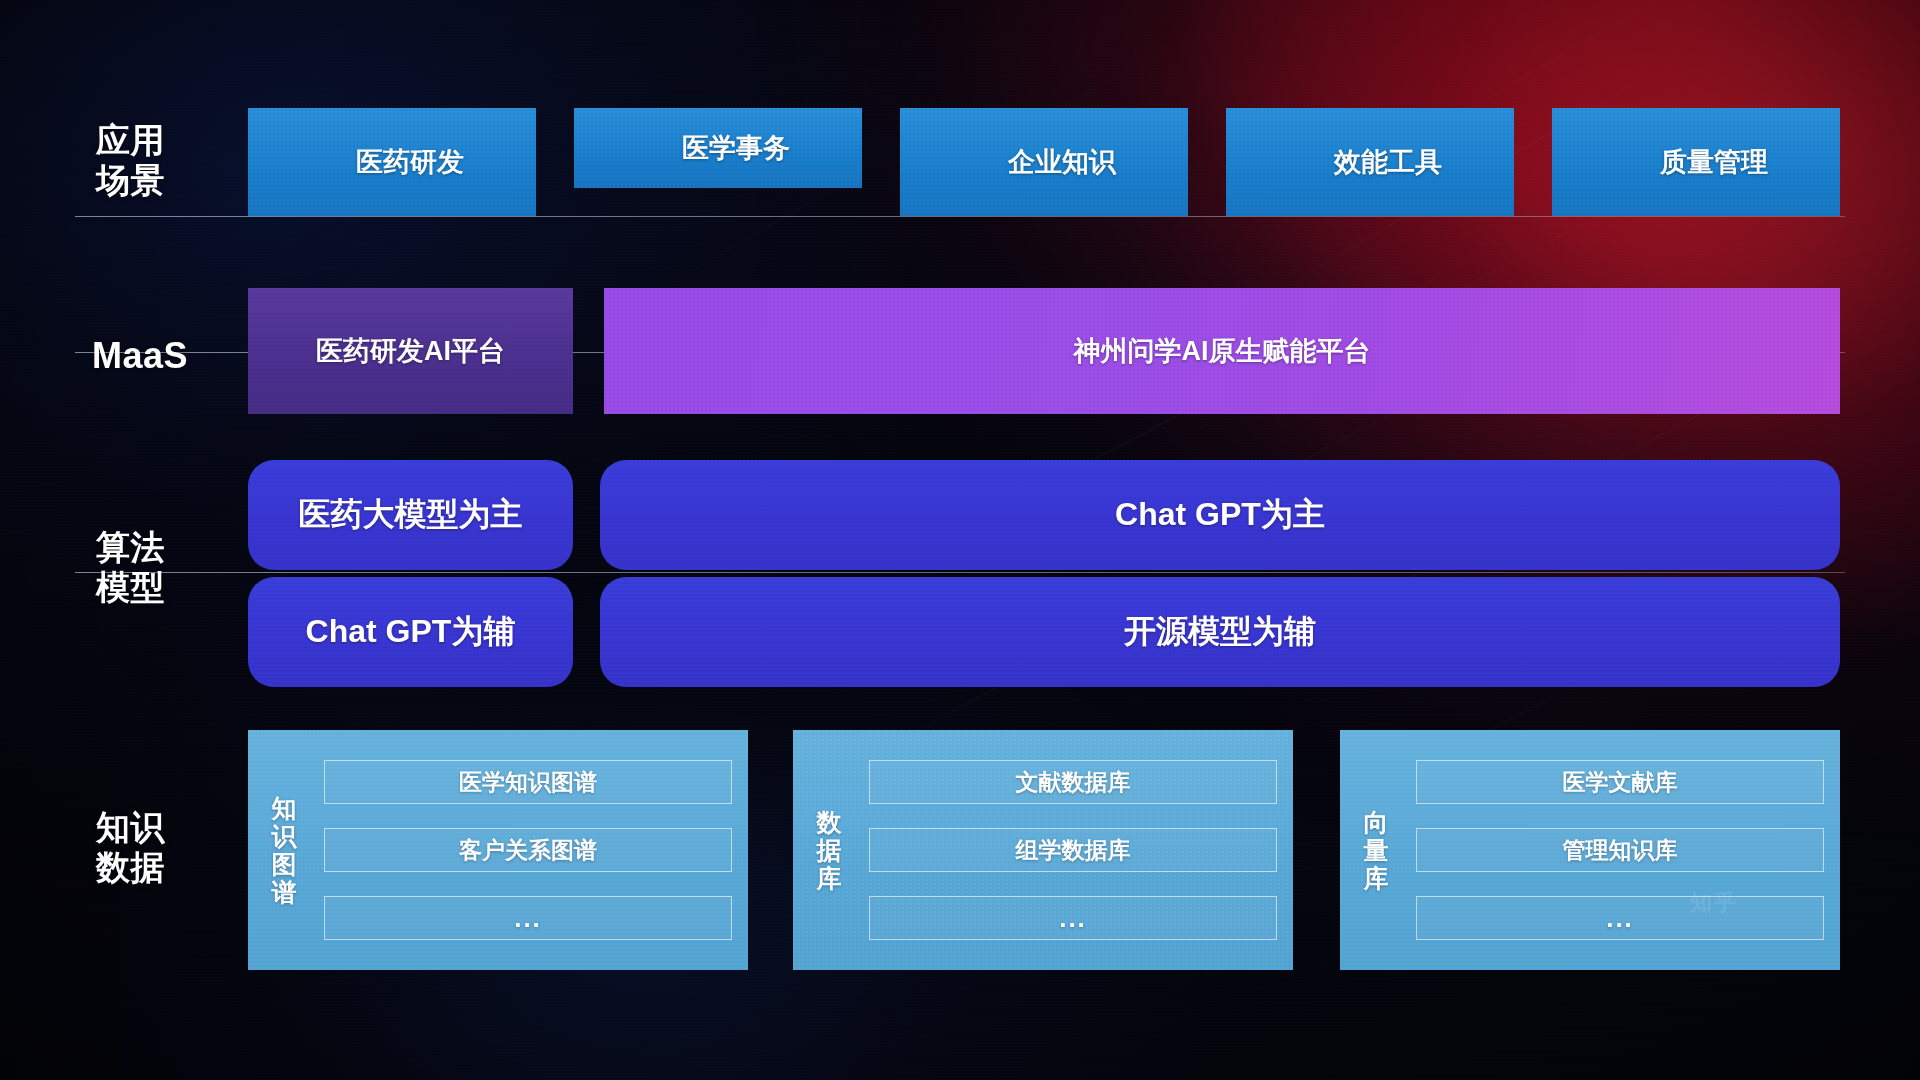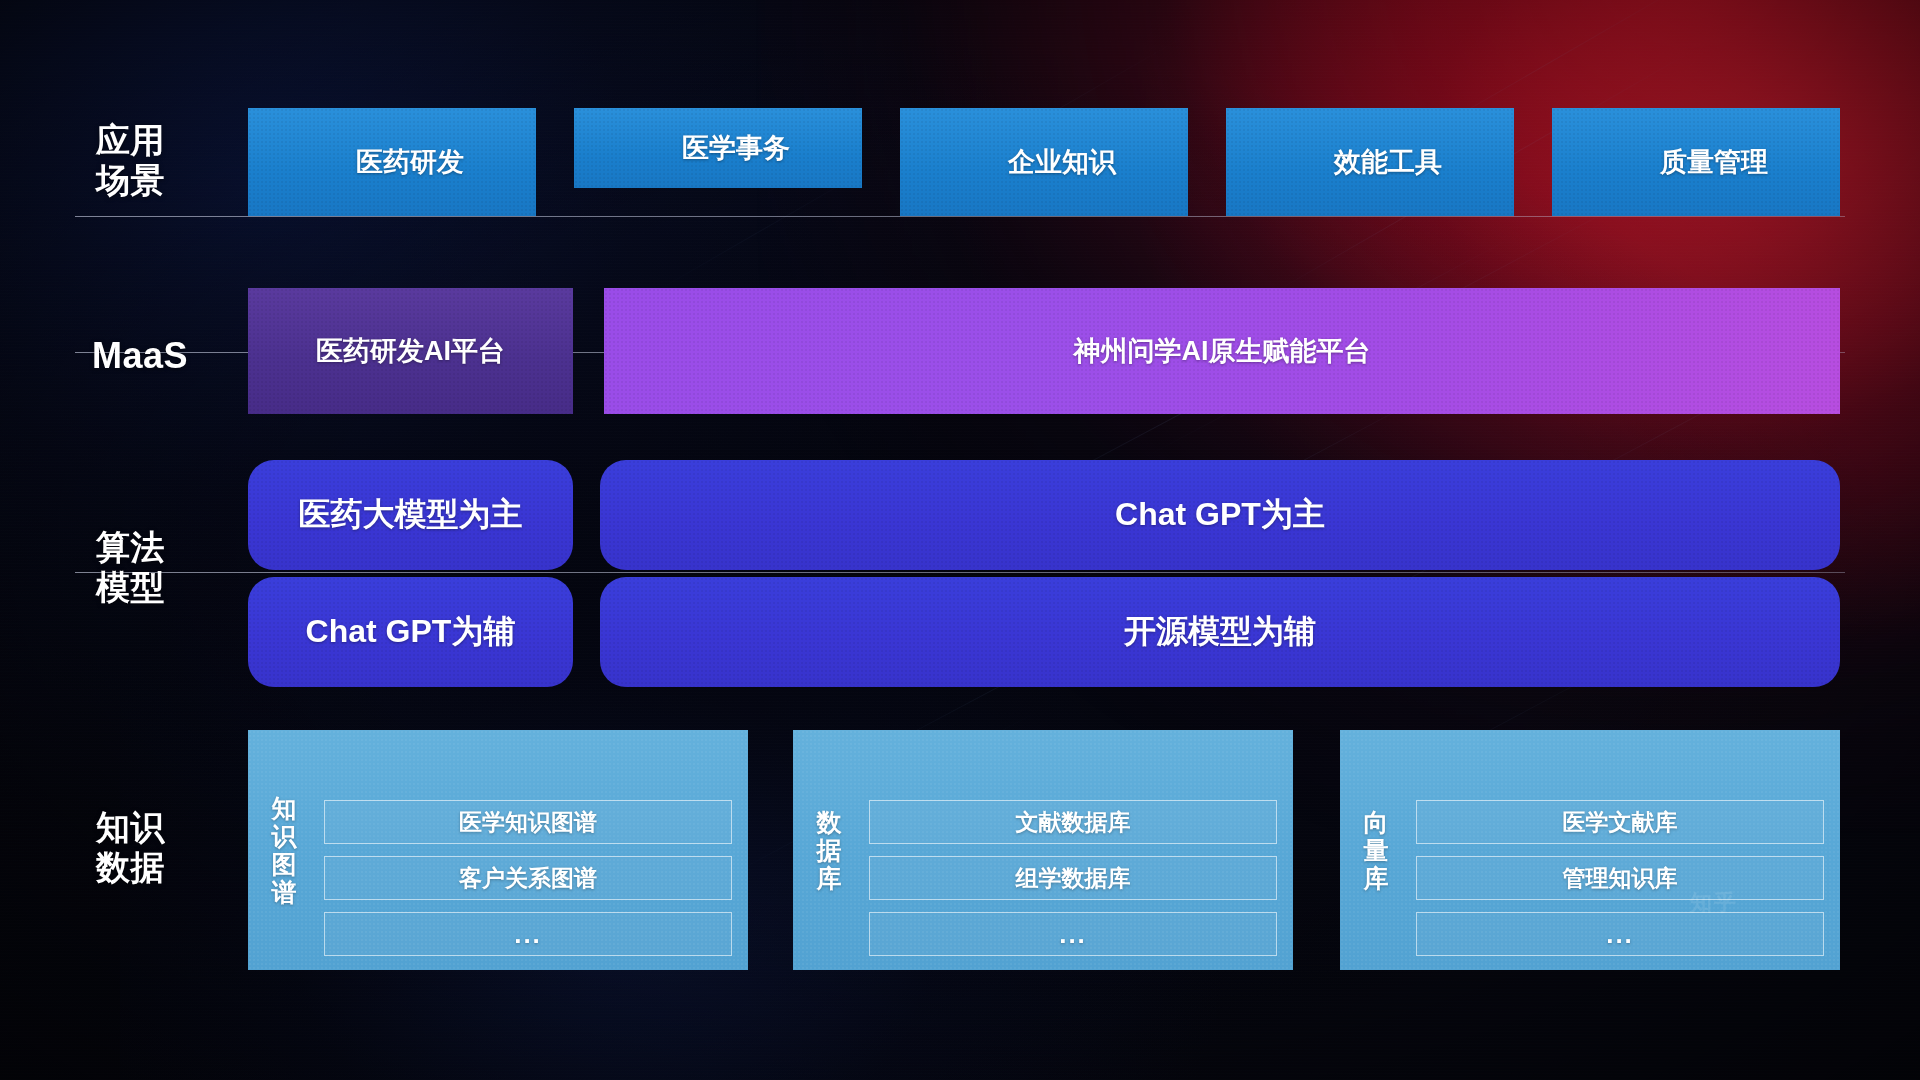--- a/index.html
+++ b/index.html
@@ -100,21 +100,21 @@
     position:relative; z-index:2;
     display:flex; align-items:center; justify-content:center;
     color:#fff; font-weight:bold; font-size:25px; line-height:1.12;
     width:72px; flex:0 0 72px; text-align:center;
     text-shadow:0 1px 3px rgba(0,0,0,.3);
   }
   .kg-title span{ display:block; }
   .kg-items{
     position:relative; z-index:2;
     flex:1 1 auto; display:flex; flex-direction:column;
-    justify-content:flex-end; gap:12px; padding:10px 16px 14px 4px;
+    justify-content:flex-start; gap:24px; padding:30px 16px 14px 4px;
   }
   .kg-item{
     border:1px solid rgba(255,255,255,.58);
     height:44px; display:flex; align-items:center; justify-content:center;
     color:#ffffff; font-weight:bold; font-size:23px;
     text-shadow:0 1px 3px rgba(0,0,0,.28);
     background:rgba(255,255,255,.045);
   }
   .kg-item.ellipsis{ font-size:26px; letter-spacing:2px; }
 

